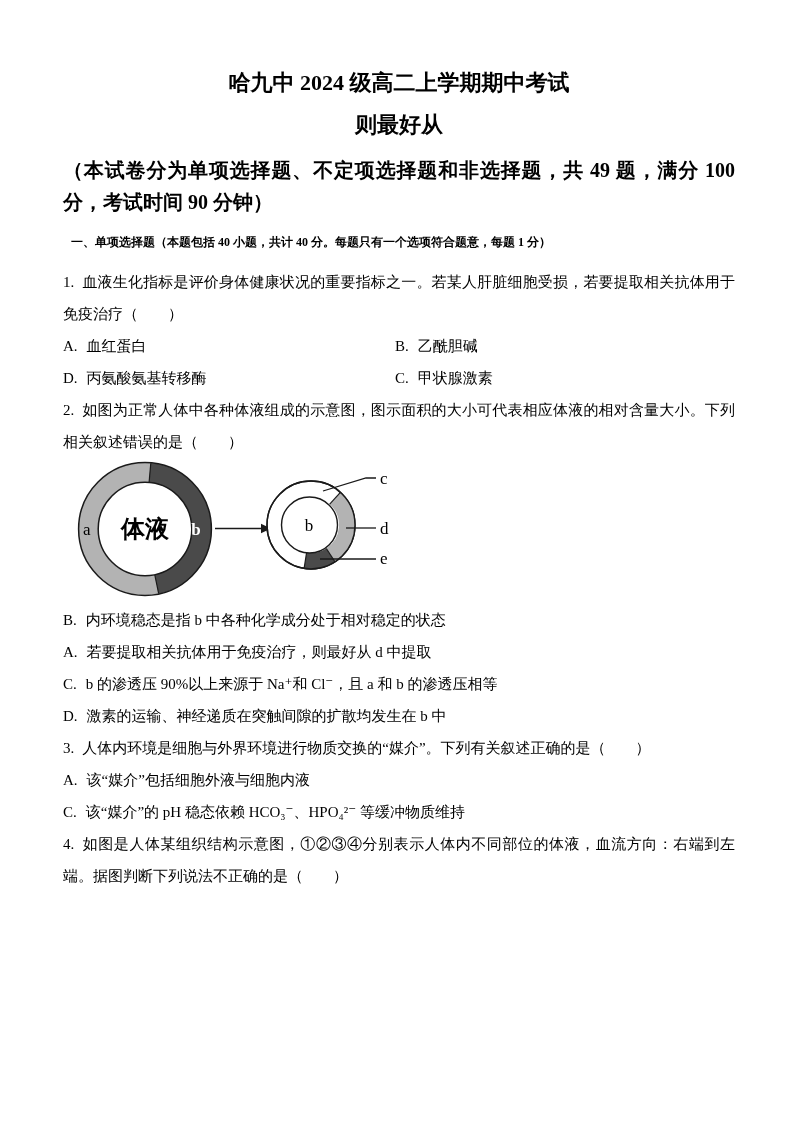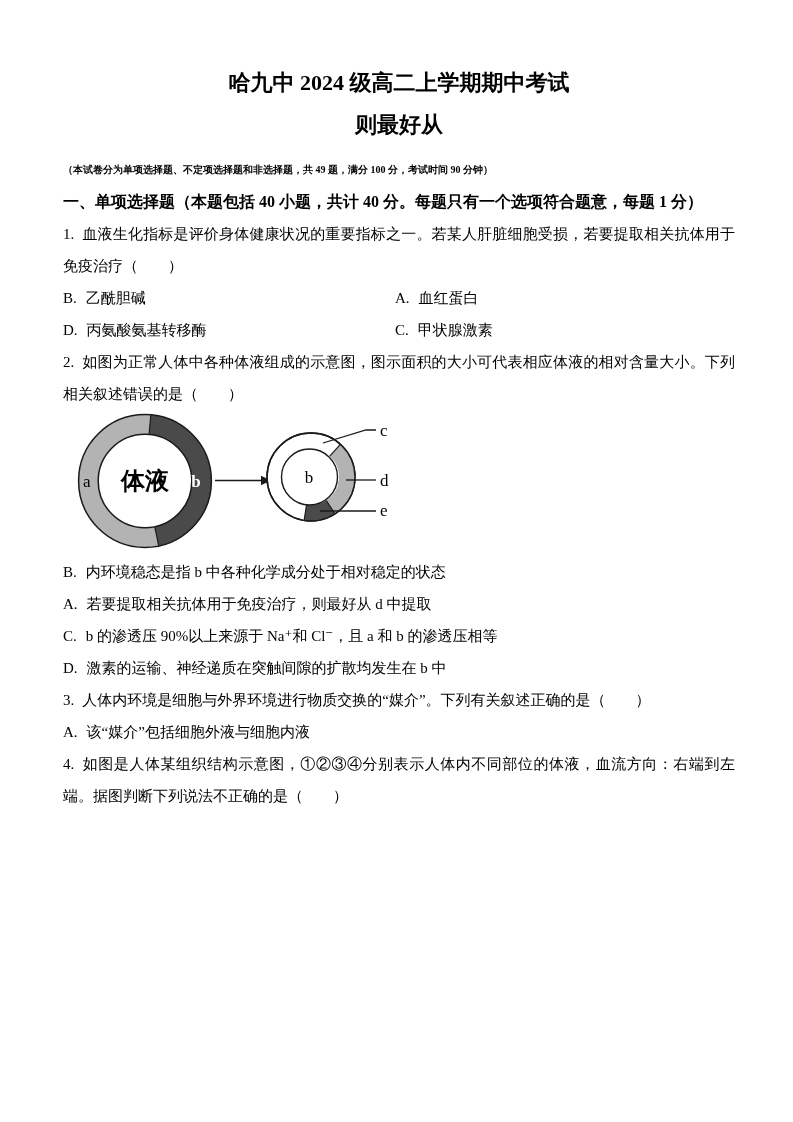--- a/index.html
+++ b/index.html
@@ -26,27 +26,27 @@
   .subtitle {
     margin: 0 0 14px 0;
     text-align: center;
     font-size: 22px;
     font-weight: bold;
     line-height: 30px;
   }
   .note {
     margin: 0;
     font-weight: bold;
-    font-size: 10px;
+    font-size: 20px;
     text-align: justify;
   }
   .section-heading {
-    margin: 0;
+    margin: 8px;
     font-weight: bold;
-    font-size: 16px;
+    font-size: 12px;
   }
   p.q { margin: 0; text-align: justify; }
   .num { margin-right: 8px; }
   .opt-label { margin-right: 9px; }
   .opt-grid {
     display: grid;
     grid-template-columns: 332px 1fr;
   }
   .diagram-wrap {
     height: 146px;
@@ -64,22 +64,22 @@
 
   <h1 class="title">哈九中 2024 级高二上学期期中考试</h1>
   <h2 class="subtitle">则最好从</h2>
 
   <p class="note">（本试卷分为单项选择题、不定项选择题和非选择题，共 49 题，满分 100 分，考试时间 90 分钟）</p>
 
   <p class="section-heading">一、单项选择题（本题包括 40 小题，共计 40 分。每题只有一个选项符合题意，每题 1 分）</p>
 
   <p class="q"><span class="num">1.</span><span>血液生化指标是评价身体健康状况的重要指标之一。若某人肝脏细胞受损，若要提取相关抗体用于免疫治疗（　　）</span></p>
   <div class="opt-grid">
+    <div><span class="opt-label">A.</span><span>血红蛋白</span></div>
     <div><span class="opt-label">B.</span><span>乙酰胆碱</span></div>
-    <div><span class="opt-label">A.</span><span>血红蛋白</span></div>
   </div>
   <div class="opt-grid">
     <div><span class="opt-label">D.</span><span>丙氨酸氨基转移酶</span></div>
     <div><span class="opt-label">C.</span><span>甲状腺激素</span></div>
   </div>
 
   <p class="q"><span class="num">2.</span><span>如图为正常人体中各种体液组成的示意图，图示面积的大小可代表相应体液的相对含量大小。下列相关叙述错误的是（　　）</span></p>
 
   <div class="diagram-wrap">
     <svg width="690" height="146" viewBox="0 0 690 146" xmlns="http://www.w3.org/2000/svg">
@@ -122,16 +122,17 @@
     </svg>
   </div>
 
   <p class="q"><span class="opt-label">B.</span><span>内环境稳态是指 b 中各种化学成分处于相对稳定的状态</span></p>
   <p class="q"><span class="opt-label">A.</span><span>若要提取相关抗体用于免疫治疗，则最好从 d 中提取</span></p>
   <p class="q"><span class="opt-label">C.</span><span>b 的渗透压 90%以上来源于 Na⁺和 Cl⁻，且 a 和 b 的渗透压相等</span></p>
   <p class="q"><span class="opt-label">D.</span><span>激素的运输、神经递质在突触间隙的扩散均发生在 b 中</span></p>
 
   <p class="q"><span class="num">3.</span><span>人体内环境是细胞与外界环境进行物质交换的“媒介”。下列有关叙述正确的是（　　）</span></p>
   <p class="q"><span class="opt-label">A.</span><span>该“媒介”包括细胞外液与细胞内液</span></p>
+  <p class="q"><span class="opt-label">C.</span><span>该“媒介”的 pH 稳态依赖 HCO₃⁻、HPO₄²⁻ 等缓冲物质维持</span></p>
 
   <p class="q"><span class="num">4.</span><span>如图是人体某组织结构示意图，①②③④分别表示人体内不同部位的体液，血流方向：右端到左端。据图判断下列说法不正确的是（　　）</span></p>
 
 </div>
 
 </body></html>

